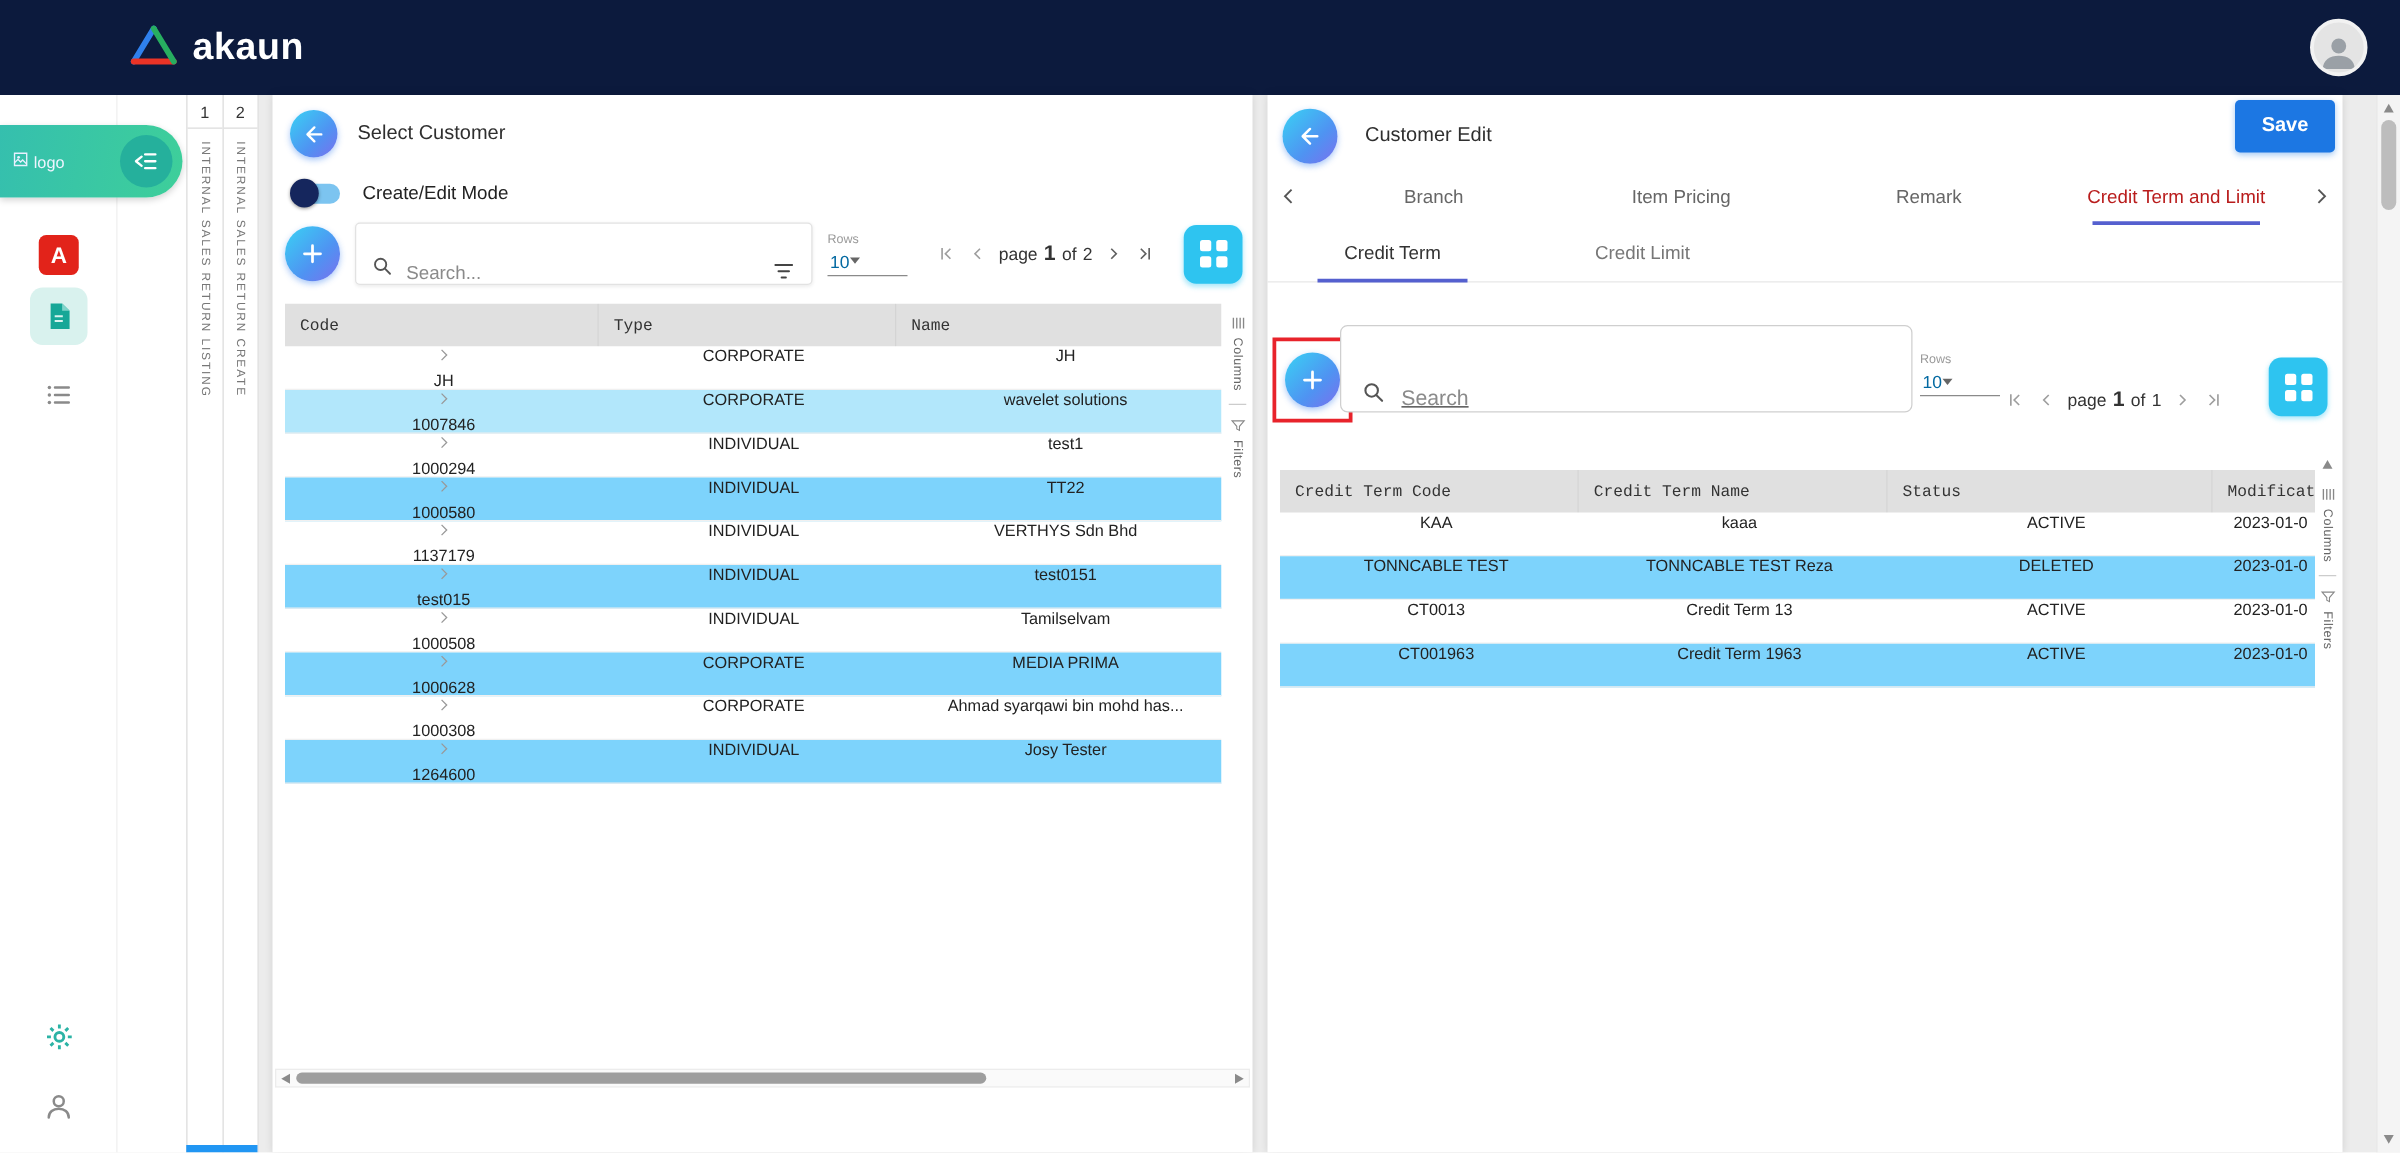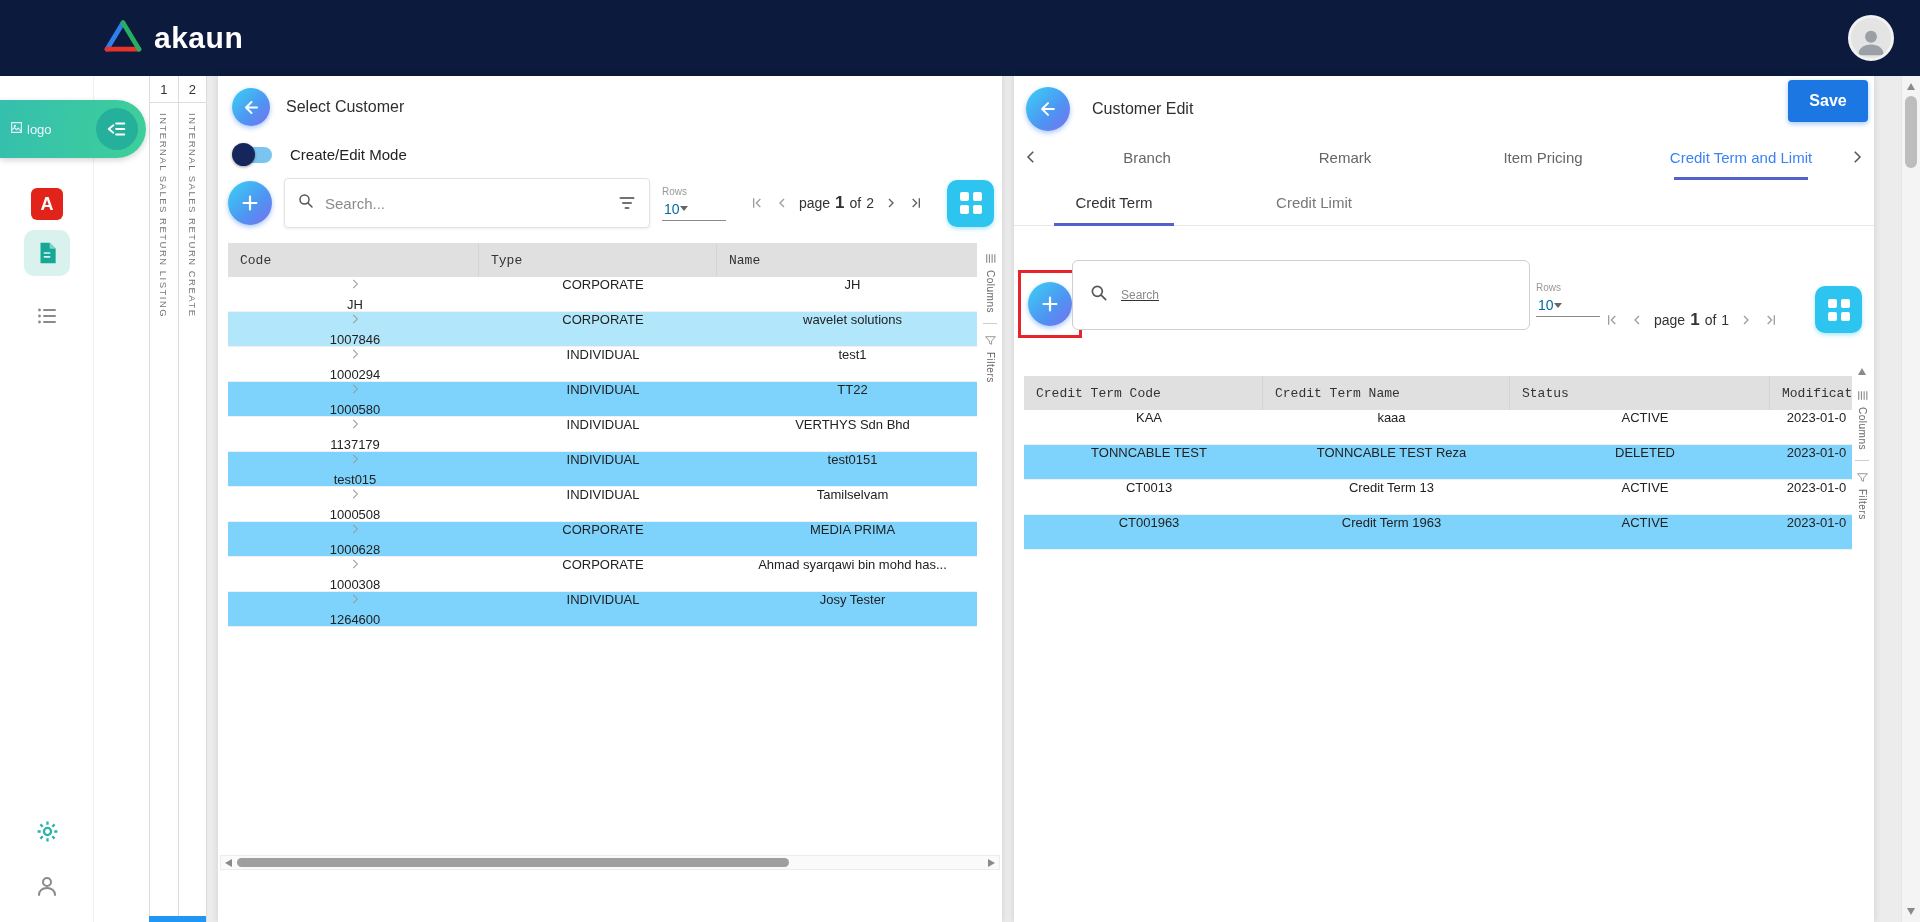--- a/index.html
+++ b/index.html
@@ -45,21 +45,21 @@
   .panel-header .grad-circle { width:38px; height:38px; }
   .panel-title { font-size:16px; color:#2f2f2f; }
 
   .mode-row { display:flex; align-items:center; gap:18px; margin:20px 0 0 16px; }
   .toggle { position:relative; width:38px; height:16px; border-radius:8px; background:#7cc4f0; cursor:pointer; display:inline-block; }
   .toggle::before { content:''; position:absolute; left:-2px; top:-4px; width:23px; height:23px; border-radius:50%; background:#15265d; box-shadow:0 1px 3px rgba(0,0,0,0.4); }
   .mode-label { font-size:15px; color:#222; }
 
   .lp-toolbar { display:flex; align-items:center; gap:12px; margin:14px 0 0 10px; height:52px; }
   .lp-toolbar .grad-circle, .add-circle { width:44px; height:44px; }
-  .searchbox { display:flex; align-items:center; gap:10px; background:#fff; border:1px solid #e2e2e2; border-radius:4px; box-shadow:0 1px 3px rgba(0,0,0,0.07); padding:0 12px; }
+  .searchbox { display:flex; align-items:flex-end; gap:10px; background:#fff; border:1px solid #e2e2e2; border-radius:4px; box-shadow:0 1px 3px rgba(0,0,0,0.07); padding:0 12px; }
   .lp-search { width:366px; height:50px; }
   .searchbox input { border:none; outline:none; flex:1; font-size:15px; color:#333; font-family:inherit; background:transparent; }
   .searchbox input::placeholder { color:#8a8a8a; }
   .filter-ic { cursor:pointer; display:flex; }
 
   .rows-widget { display:flex; flex-direction:column; width:64px; }
   .rows-label { font-size:10px; color:#999; }
   .rows-select { display:flex; align-items:center; justify-content:flex-start; border-bottom:1px solid #8a8a8a; font-size:14px; color:#0369a1; padding:4px 2px 3px; cursor:pointer; }
   .caret { width:0; height:0; border-left:4px solid transparent; border-right:4px solid transparent; border-top:5px solid #666; }
 
@@ -99,33 +99,33 @@
   .hthumb { position:absolute; left:16px; top:2px; width:552px; height:9px; background:#9e9e9e; border-radius:5px; cursor:grab; }
 
   
   .rp-header { position:relative; display:flex; align-items:center; gap:22px; padding:10px 0 0 12px; height:56px; }
   .rp-header .grad-circle { width:44px; height:44px; }
   .save-btn { position:absolute; right:6px; top:4px; width:80px; height:42px; background:#1c77e3; color:#fff; border:none; border-radius:4px; font-size:16px; font-weight:bold; cursor:pointer; font-family:inherit; box-shadow:0 2px 5px rgba(28,119,227,0.4); }
 
   .rp-tabs { display:flex; align-items:stretch; height:46px; margin-top:2px; }
   .tab-chevron { width:34px; display:flex; align-items:center; justify-content:center; cursor:pointer; }
   .rtab { flex:1; display:flex; align-items:center; justify-content:center; font-size:15px; color:#666; position:relative; cursor:pointer; white-space:nowrap; }
-  .rtab.active { color:#3b82f6; }
+  .rtab.active { color:#b91c1c; }
   .rtab.active::after { content:''; position:absolute; bottom:0; left:16%; width:68%; height:3px; background:#5560cf; }
 
   .rp-subtabs { display:flex; height:46px; border-bottom:1px solid #e8e8e8; }
   .subtab { width:200px; display:flex; align-items:center; justify-content:center; font-size:15px; color:#777; position:relative; cursor:pointer; }
   .subtab.active { color:#333; }
   .subtab.active::after { content:''; position:absolute; bottom:-1px; left:20%; width:60%; height:3px; background:#5560cf; }
 
   .rp-toolbar { position:relative; height:142px; }
   .annotation-box { position:absolute; left:4px; top:44px; width:64px; height:68px; border:3px solid #e8232b; }
   .rp-add { position:absolute; left:14px; top:56px; }
   .rp-search { position:absolute; left:58px; top:34px; width:458px; height:70px; border-radius:6px; border:1px solid #cfcfcf; box-shadow:none; gap:12px; padding:0 16px; }
-  .rp-search input { font-size:12px;text-decoration:underline; }
+  .rp-search input { font-size:17px;text-decoration:underline; }
   .rp-rows { position:absolute; left:522px; top:56px; }
   .rp-pager { position:absolute; left:590px; top:84px; display:flex; align-items:center; gap:9px; }
   .rp-grid-btn { position:absolute; left:801px; top:60px; margin:0; }
 
   
   .page-scrollbar { position:absolute; right:0; top:0; width:19px; height:100%; background:#f4f4f4; border-left:1px solid #e6e6e6; cursor:pointer; }
   .page-scrollbar .tri { position:absolute; left:5px; }
   .ps-up { top:7px; }
   .ps-down { bottom:7px; }
   .vthumb { position:absolute; left:3px; top:20px; width:12px; height:72px; background:#bdbdbd; border-radius:6px; cursor:grab; }
@@ -478,22 +478,22 @@
       <button class="save-btn">Save</button>
     </div>
 
     <div class="rp-tabs">
       <span class="tab-chevron">
         <svg viewBox="0 0 24 24" width="18" height="18">
             <path d="M15 5l-7 7 7 7" fill="none" stroke="#555" stroke-width="2"></path>
           </svg>
       </span>
       <span class="rtab">Branch</span>
+      <span class="rtab">Item Pricing</span>
       <span class="rtab">Remark</span>
-      <span class="rtab">Item Pricing</span>
       <span class="rtab active">Credit Term and Limit</span>
       <span class="tab-chevron">
         <svg viewBox="0 0 24 24" width="18" height="18">
             <path d="M9 5l7 7-7 7" fill="none" stroke="#555" stroke-width="2"></path>
           </svg>
       </span>
     </div>
 
     <div class="rp-subtabs">
       <span class="subtab active">Credit Term</span>

